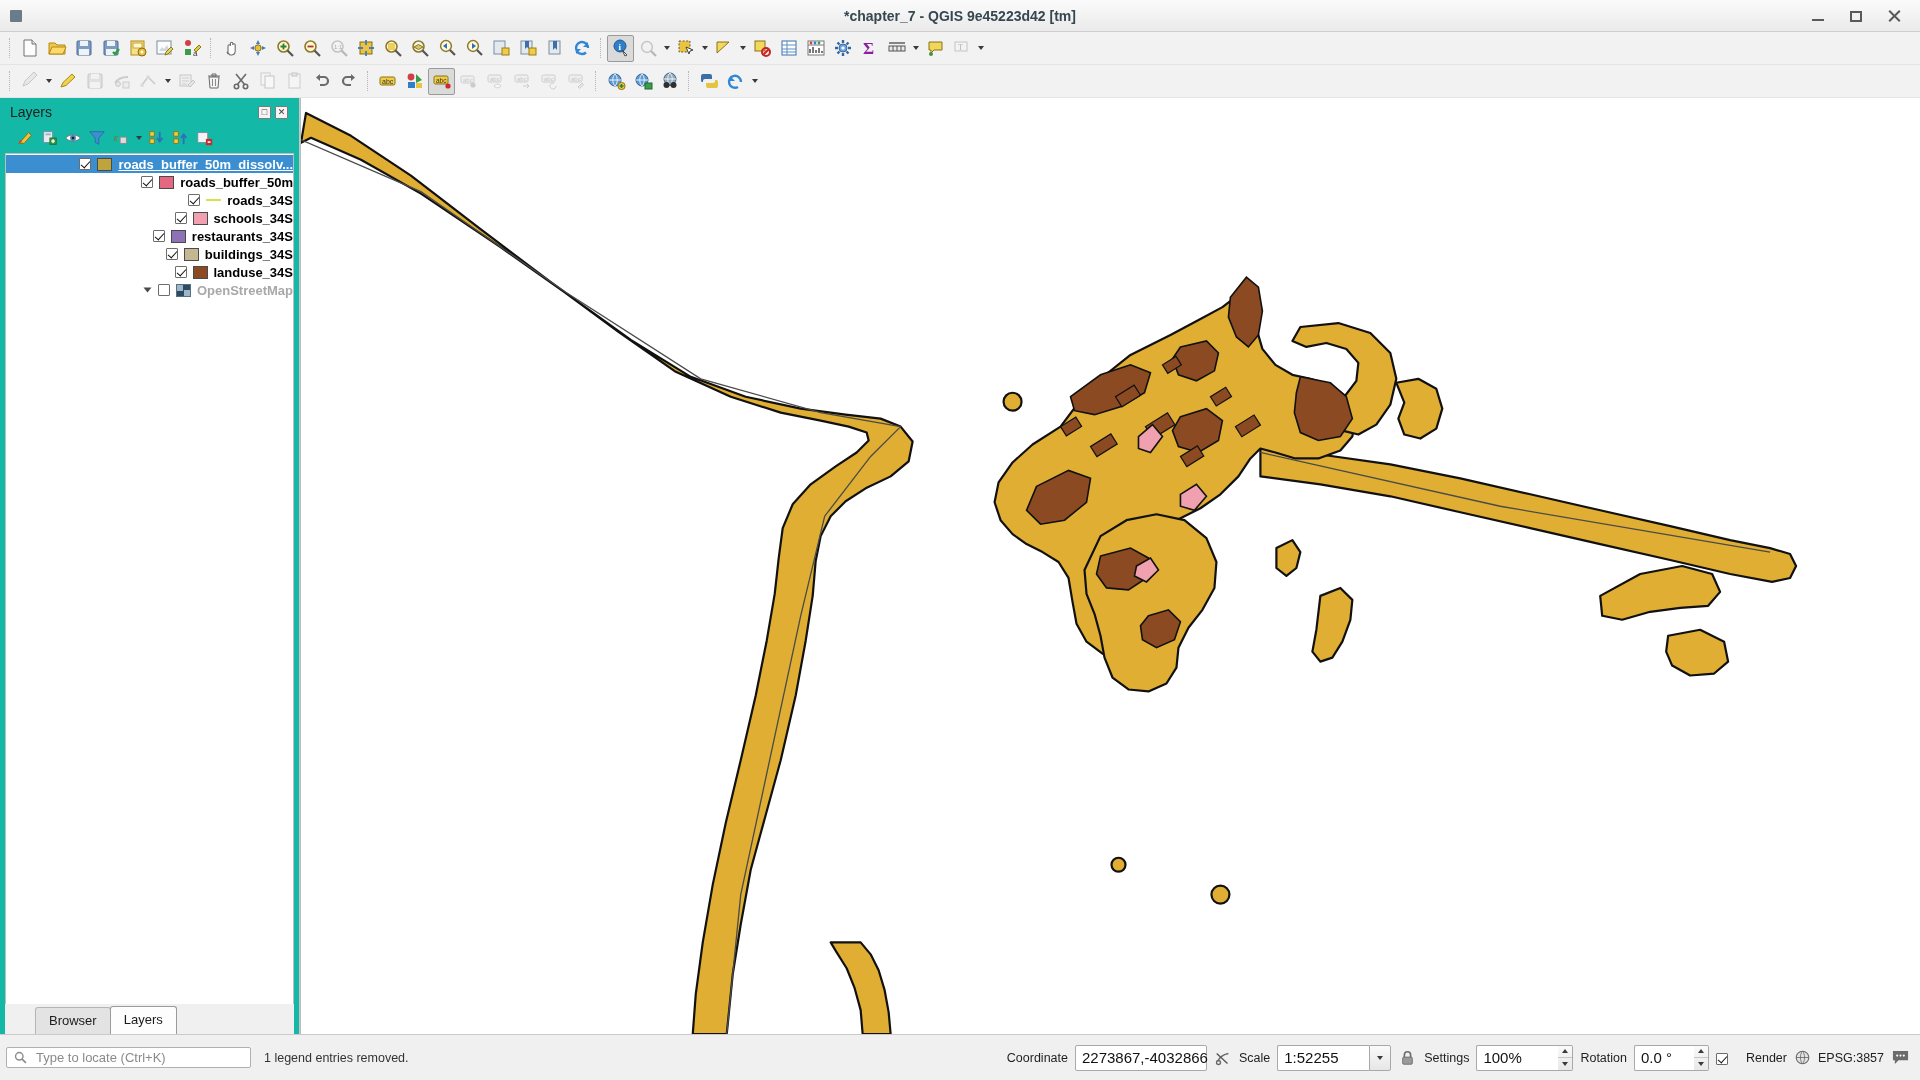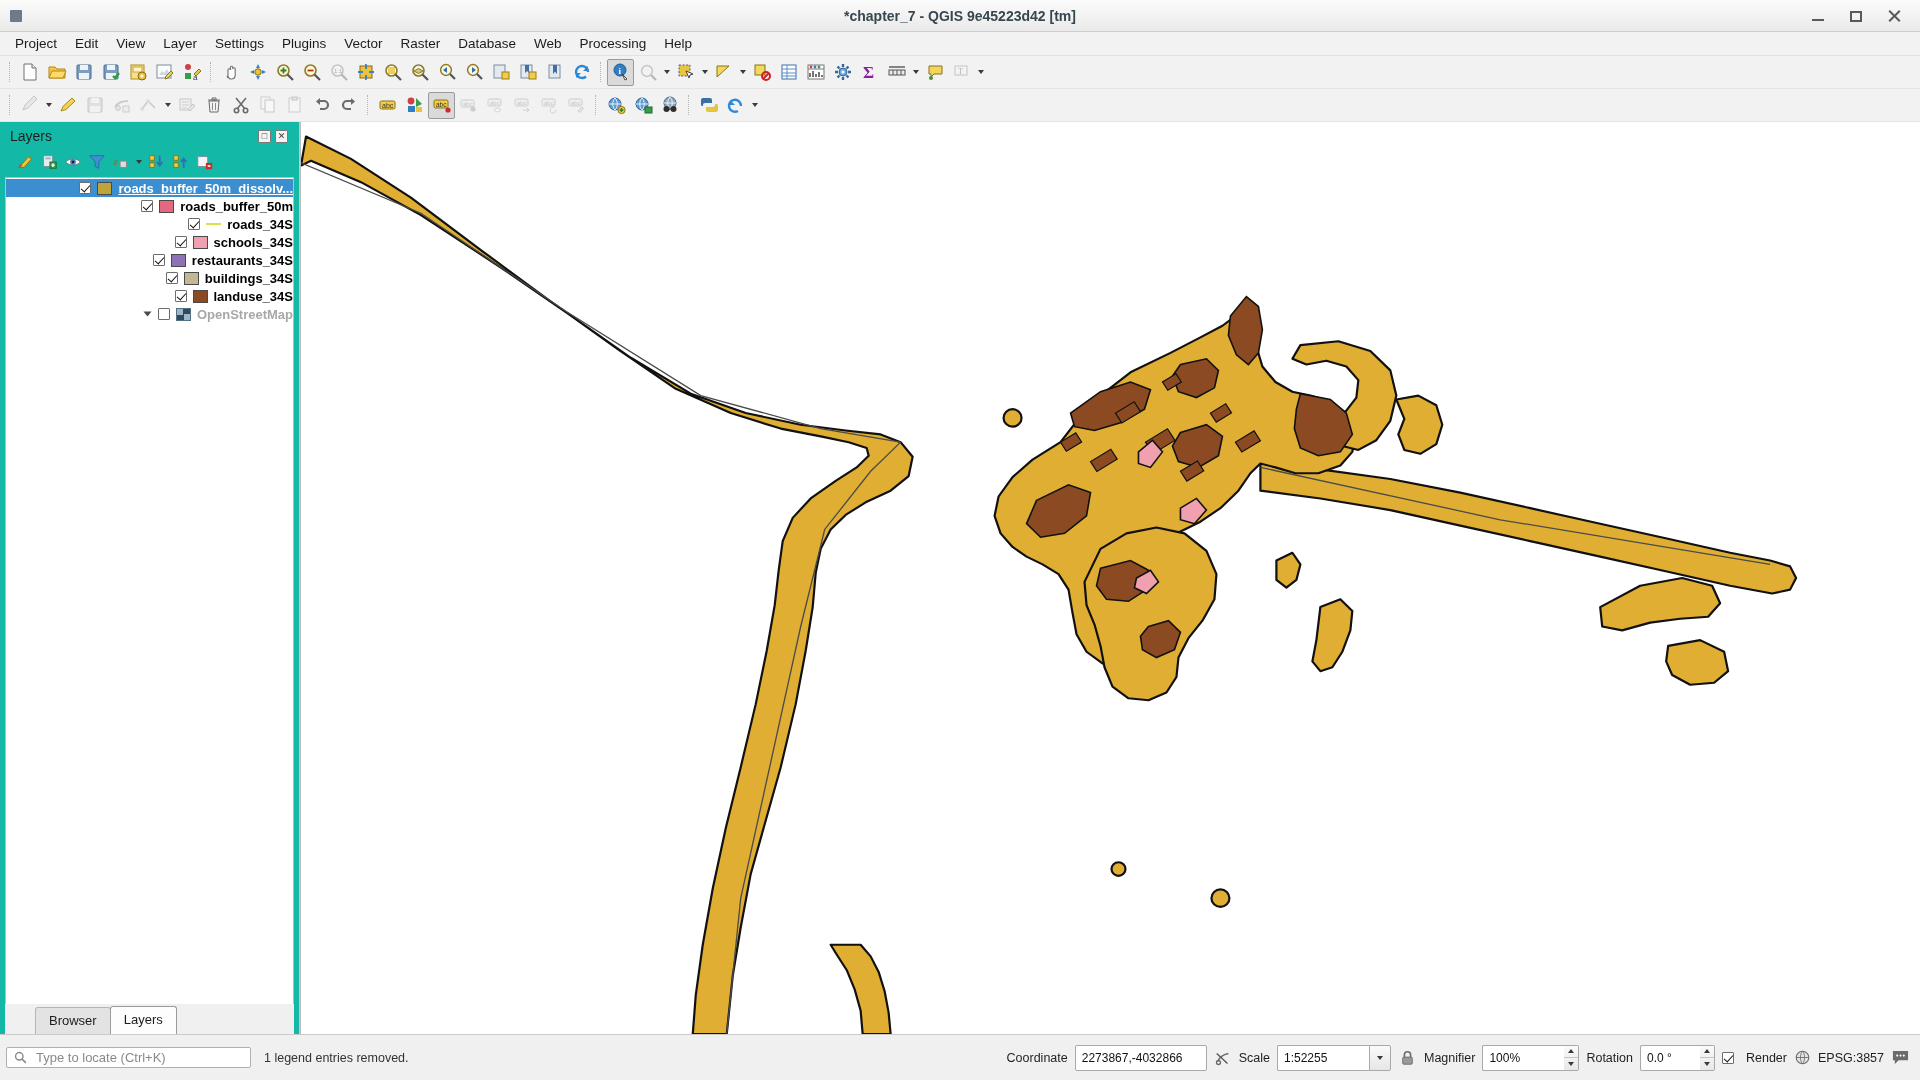--- a/index.html
+++ b/index.html
@@ -160,39 +160,39 @@
   .locate input {
     border: none; outline: none; flex: 1; font-size: 13px; color: #222;
     font-family: "Liberation Sans", sans-serif; background: transparent;
   }
   .locate input::placeholder { color: #8a8a8a; }
   .status-msg { font-size: 12.5px; color: #333; margin-left: 6px; text-align: right; }
   .sb-spacer { flex: 1; }
   .sb-label { font-size: 12.5px; color: #1f1f1f; white-space: nowrap; }
   .sb-field {
     height: 21px; background: #fff; border: 1px solid #a9a9a9; border-radius: 2px;
-    display: flex; align-items: center; padding: 12px 6px; font-size: 12px; color: #111;
+    display: flex; align-items: center; padding: 12px 6px; font-size: 15px; color: #111;
   }
   .sb-combo { display: flex; align-items: stretch; }
   .sb-combo .sb-field { border-right: none; border-radius: 2px 0 0 2px; }
   .combo-btn {
     width: 22px; background: linear-gradient(180deg,#fafafa,#e6e6e6);
     border: 1px solid #a9a9a9; border-radius: 0 2px 2px 0;
     display: flex; align-items: center; justify-content: center; cursor: default;
   }
   .spin {
     width: 15px; display: flex; flex-direction: column;
     border: 1px solid #a9a9a9; border-left: none; border-radius: 0 2px 2px 0;
     background: linear-gradient(180deg,#fafafa,#e8e8e8); cursor: default;
   }
   .spin i { flex: 1; display: flex; align-items: center; justify-content: center; }
   .spin i:first-child { border-bottom: 1px solid #c6c6c6; }
   .up-tri { width:0;height:0;border-left:3px solid transparent;border-right:3px solid transparent;border-bottom:4px solid #3a3a3a; }
   .dn-tri { width:0;height:0;border-left:3px solid transparent;border-right:3px solid transparent;border-top:4px solid #3a3a3a; }
-  .sb-check { display: flex; align-items: center; gap: 12px; cursor: default; }
+  .sb-check { display: flex; align-items: flex-end; gap: 18px; cursor: default; }
 </style>
 </head>
 <body>
 
 <div id="app">
 
   <div class="titlebar">
     <div class="tb-icon"></div>
     <div class="tb-title">*chapter_7 - QGIS 9e45223d42 [tm]</div>
     <div class="tb-buttons">
@@ -202,34 +202,20 @@
       <div class="tb-btn tb-max">
           <span></span>
         </div>
       <div class="tb-btn tb-close">
           <span></span>
           <span></span>
         </div>
     </div>
   </div>
 
-  <div class="menubar">
-    <div class="menu-item">Project</div>
-    <div class="menu-item">Edit</div>
-    <div class="menu-item">View</div>
-    <div class="menu-item">Layer</div>
-    <div class="menu-item">Settings</div>
-    <div class="menu-item">Plugins</div>
-    <div class="menu-item">Vector</div>
-    <div class="menu-item">Raster</div>
-    <div class="menu-item">Database</div>
-    <div class="menu-item">Web</div>
-    <div class="menu-item">Processing</div>
-    <div class="menu-item">Help</div>
-  </div>
 
   <div class="toolbar">
     <div class="tb-sep"></div>
 
     <div class="tool">
       <svg width="20" height="20" viewBox="0 0 20 20">
           <path d="M4 2h8l4 4v12H4z" fill="#fdfdfd" stroke="#707070"></path>
           <path d="M12 2v4h4" fill="#e8e8e8" stroke="#707070"></path>
         </svg>
     </div>
@@ -909,21 +895,21 @@
         </div>
     </div>
 
     <div style="display:flex;align-items:center;padding:0 2px;">
       <svg width="15" height="16" viewBox="0 0 16 18">
         <path d="M4.5 8V5.5a3.5 3.5 0 017 0V8" fill="none" stroke="#6b6b6b" stroke-width="1.8"></path>
         <rect x="2.6" y="8" width="10.8" height="8" rx="1.2" fill="#9a9a9a" stroke="#6b6b6b"></rect>
       </svg>
     </div>
 
-    <div class="sb-label">Magnifier</div>
+    <div class="sb-label">Settings</div>
     <div class="sb-combo">
       <div class="sb-field" style="width:82px">100%</div>
       <div class="spin">
         <i>
             <b class="up-tri"></b>
           </i>
         <i>
             <b class="dn-tri"></b>
           </i>
       </div>

